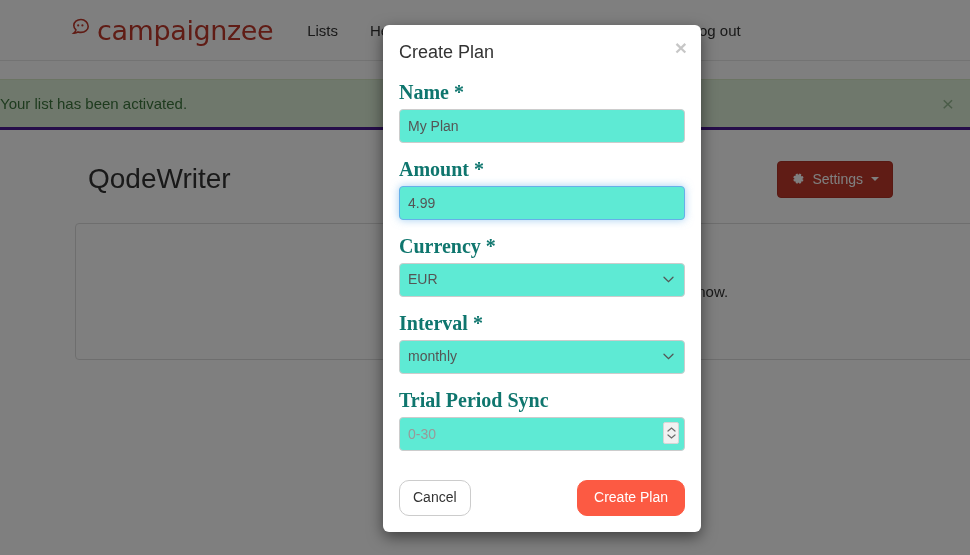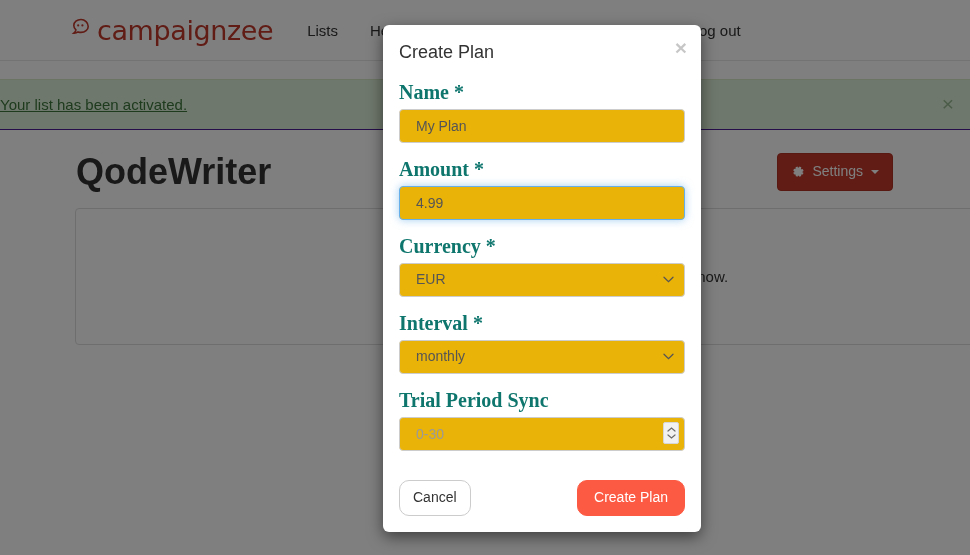--- a/index.html
+++ b/index.html
@@ -59,30 +59,29 @@
     padding: 16px 16px;
     line-height: 61px;
     text-decoration: none;
     white-space: nowrap;
   }
 
   .alert {
     margin: 18px 0 0 0;
     background: #dff0d8;
     border-top: 1px solid #d6e9c6;
-    border-bottom: 1px solid #4c1d95;
+    border-bottom: 3px solid #4c1d95;
     color: #3c763d;
     font-size: 15px;
     padding: 15px 17px 15px 0px;
     position: relative;
     box-sizing: border-box;
     height: 51px;
     display: flex;
     align-items: center;
-    text-decoration: underline;
   }
   .alert-close {
     position: absolute;
     right: 10px; top: 12px;
     font-size: 21px;
     line-height: 1;
     color: #3c763d;
     opacity: .45;
     background: none;
     border: 0;
@@ -90,24 +89,24 @@
     font-family: "Liberation Sans", sans-serif;
   }
 
   .page-head {
     display: flex;
     align-items: center;
     justify-content: space-between;
     padding: 22px 0 16px 0;
   }
   .page-title {
-    font-size: 36px;
+    font-size: 28px;
     color: #333333;
-    font-weight: bold;
-    margin: 0;
+    font-weight: normal;
+    margin: 12px;
     line-height: 1.1;
   }
   .btn-settings {
     background: #c0392b;
     border: 1px solid #b03326;
     color: #ffffff;
     font-size: 14px;
     padding: 8px 13px;
     border-radius: 4px;
     margin-right: 1px;
@@ -207,24 +206,24 @@
     margin-bottom: 5px;
     font-family: Liberation Serif, serif;
   }
   .req { font-weight: bold; }
 
   .form-control {
     display: block;
     width: 100%;
     height: 34px;
     box-sizing: border-box;
-    padding: 6px 16px;
+    padding: 6px 8px;
     font-size: 14px;
     color: #555555;
-    background: #eab308;
+    background: #5eead4;
     border: 1px solid #cccccc;
     border-radius: 4px;
     font-family: "Liberation Sans", sans-serif;
     line-height: 1.42;
   }
   .form-control::placeholder { color: #999999; }
   .form-control.focused {
     border-color: #66afe9;
     outline: none;
     box-shadow: 0 0 8px rgba(102,175,233,.6);

